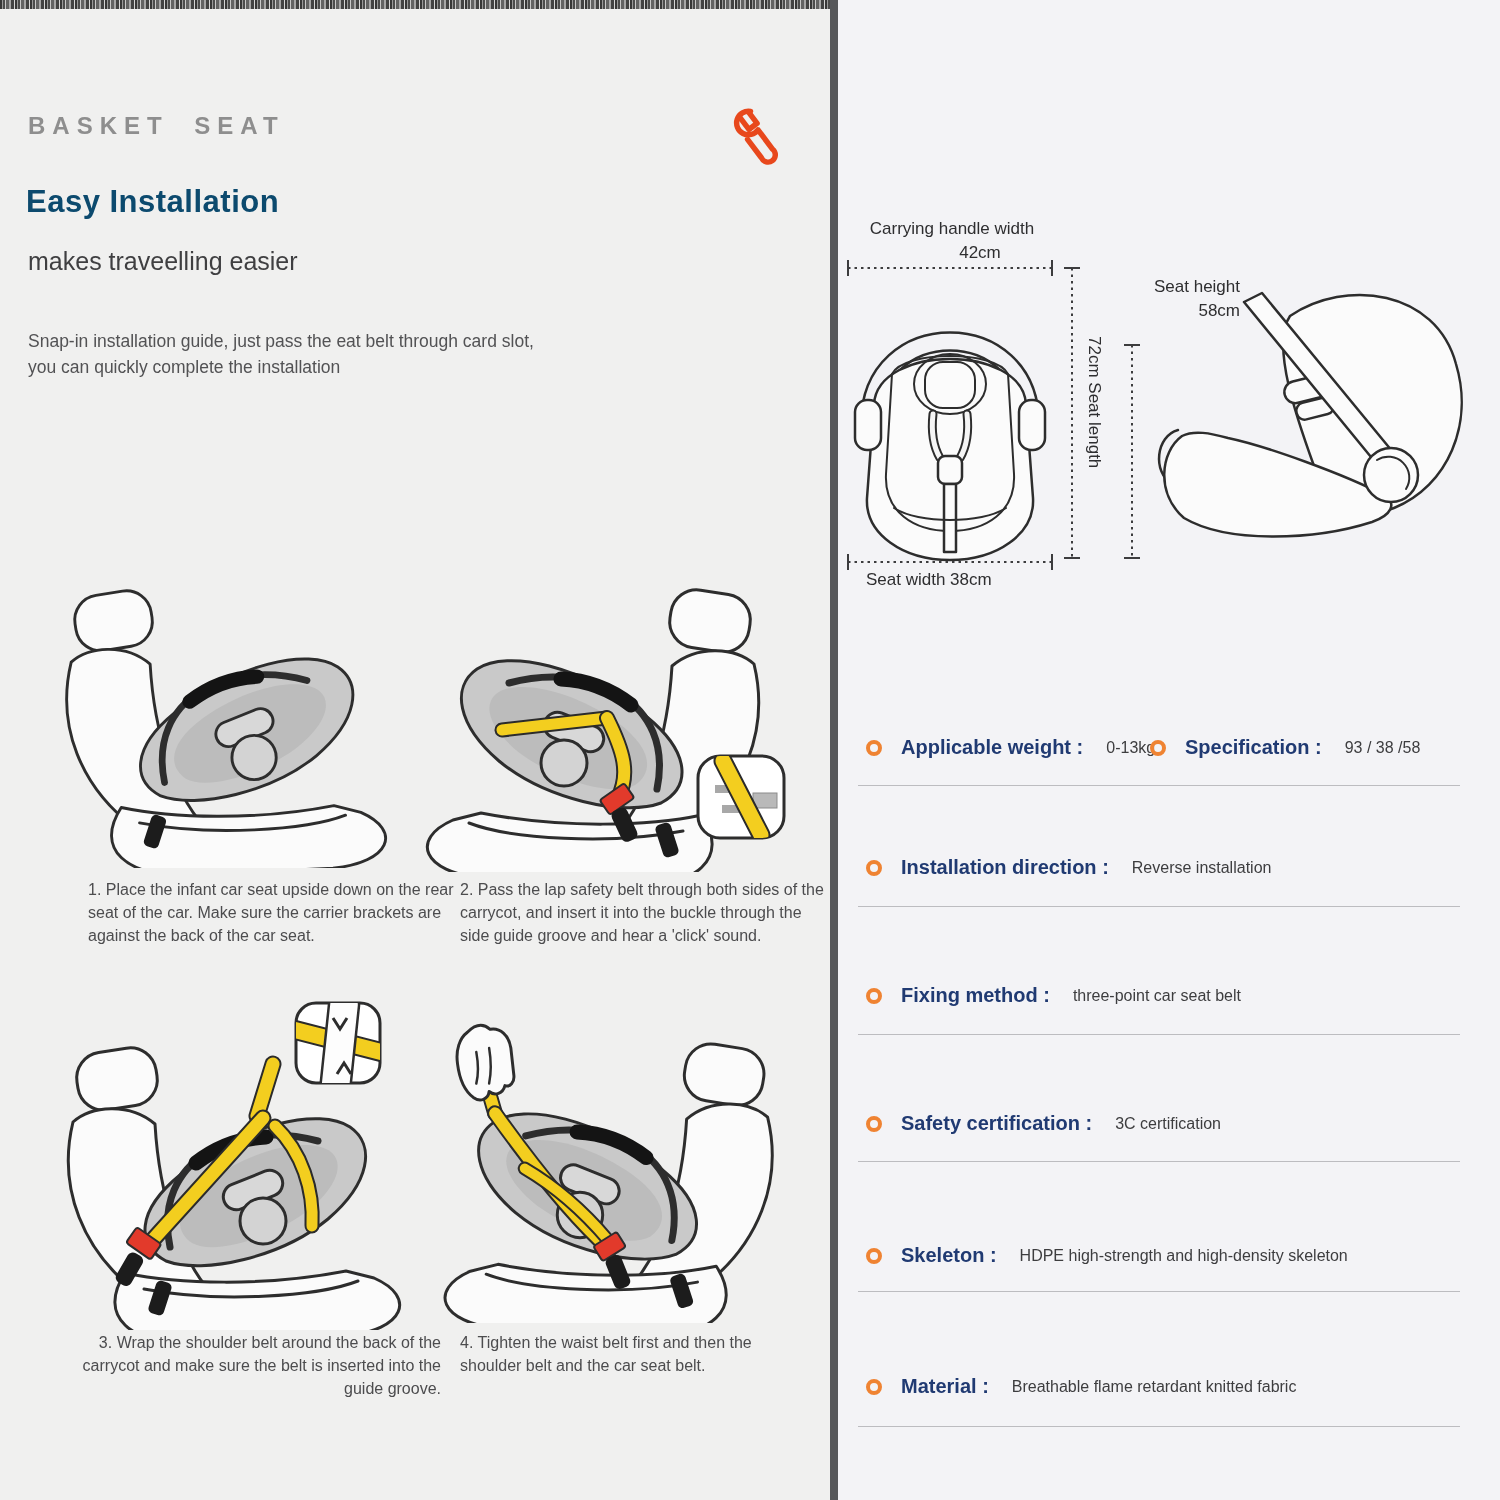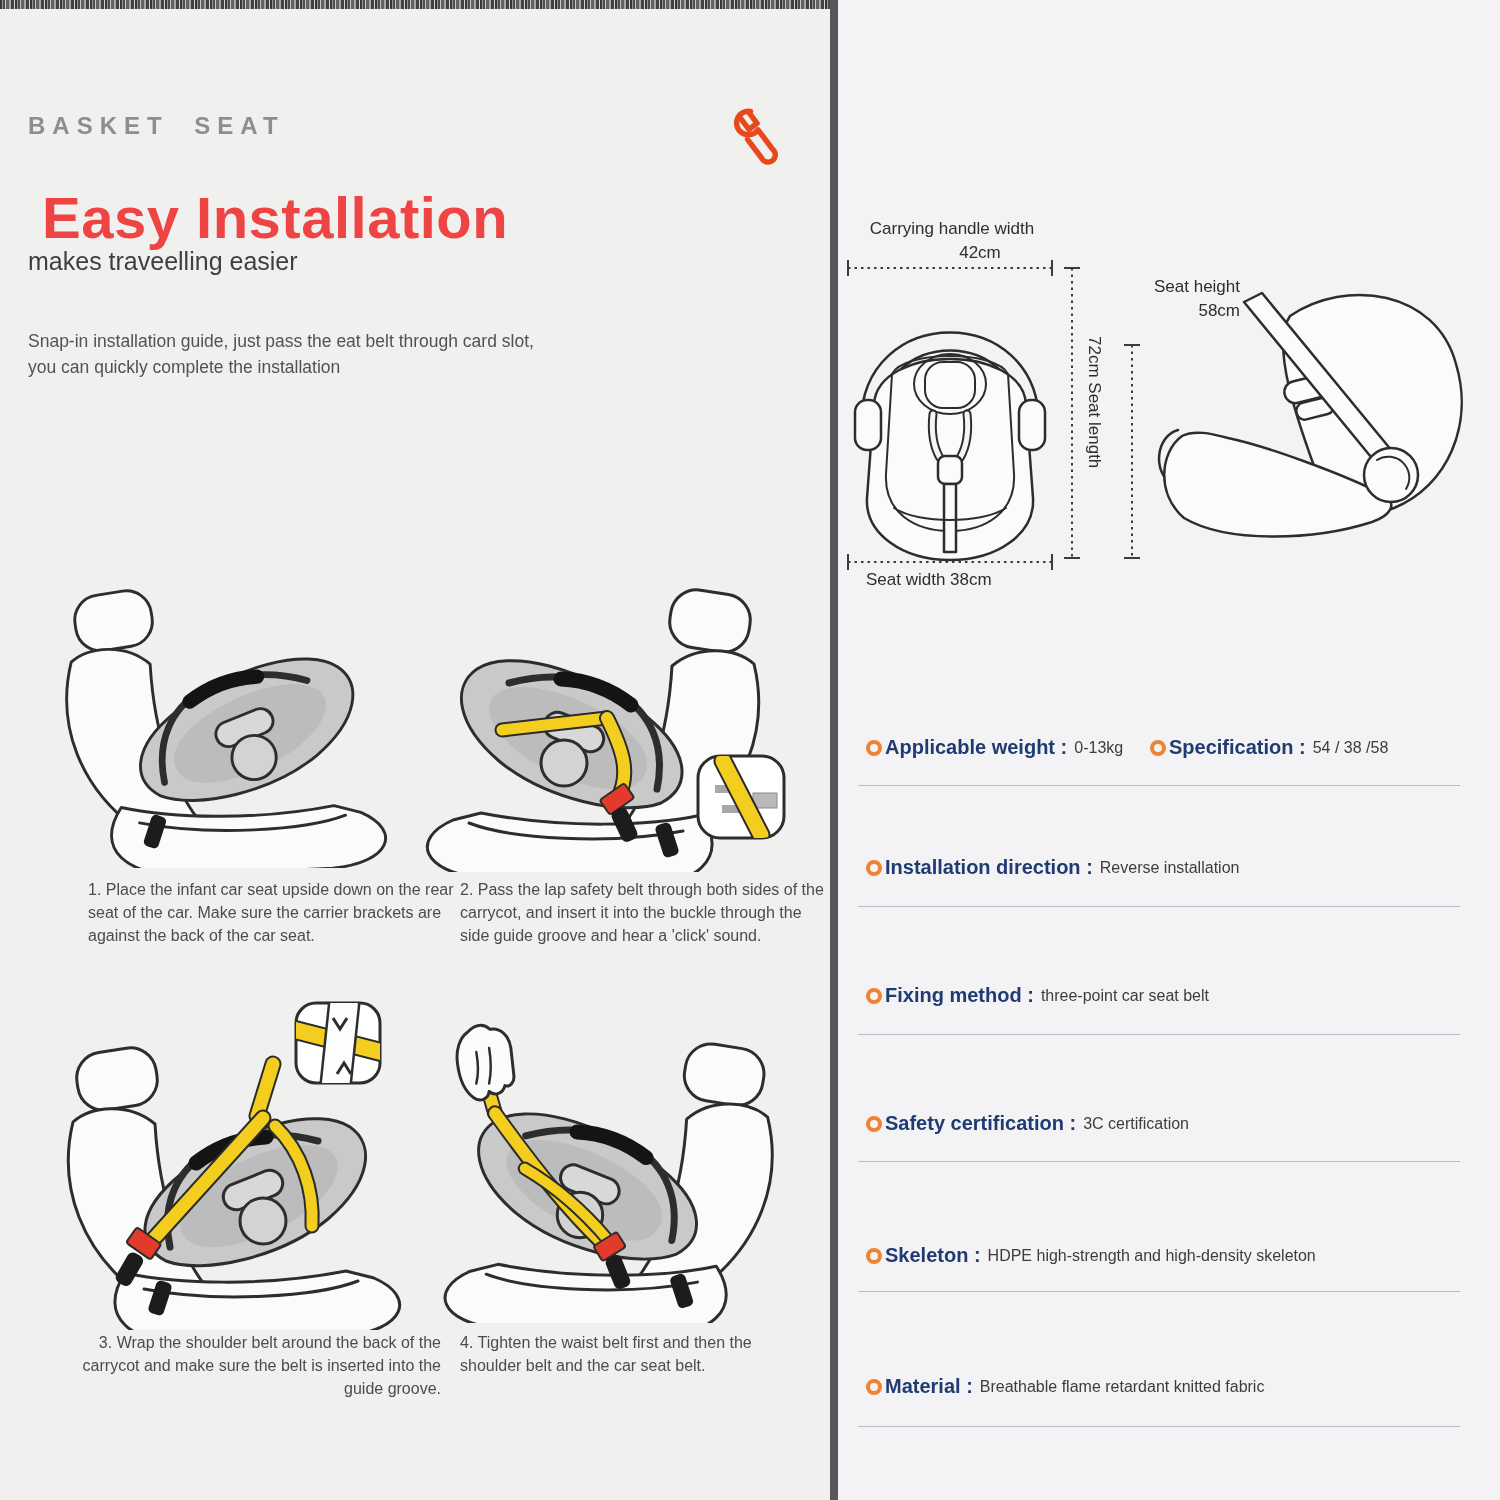--- a/index.html
+++ b/index.html
@@ -12,21 +12,21 @@
   #panel-divider{left:830px;top:0;width:8px;height:1500px;background:#56575a;}
   #right-panel{left:838px;top:0;width:662px;height:1500px;background:#f3f3f6;}
 
   #top-noise-strip{left:0;top:0;width:830px;height:9px;opacity:.85;
     background:
 ateral repeating-linear-gradient(90deg,#161616 0 2px,#8a8a8a 2px 3px,#2e2e2e 3px 5px,#c2c2c2 5px 6px,#4a4a4a 6px 9px,#9a9a9a 9px 11px,#242424 11px 14px,#d0d0d0 14px 15px);
     background:repeating-linear-gradient(90deg,#161616 0 2px,#8a8a8a 2px 3px,#2e2e2e 3px 5px,#c2c2c2 5px 6px,#4a4a4a 6px 9px,#9a9a9a 9px 11px,#242424 11px 14px,#d0d0d0 14px 15px);}
 
   
   #brand{left:28px;top:112px;font-size:24px;font-weight:700;letter-spacing:7px;word-spacing:12px;color:#8e8e8e;}
-  #page-title{left:42px;top:184px;font-size:58px;font-weight:800;color:#ef4444;letter-spacing:.5px;}
+  #page-title{left:26px;top:184px;font-size:31px;font-weight:800;color:#0c4a6e;letter-spacing:.5px;}
   #page-subtitle{left:28px;top:247px;font-size:25px;font-weight:500;color:#3f3f41;}
   #page-desc{left:28px;top:328px;width:620px;font-size:17.5px;line-height:1.5;color:#525254;white-space:pre-line;}
   #wrench{left:728px;top:108px;width:58px;height:58px;}
 
   
   .caption{font-size:16px;line-height:1.45;color:#4c4c4e;}
   #cap1{left:56px;top:878px;width:382px;margin-left:32px;}
   #cap2{left:460px;top:878px;width:368px;}
   #cap3{left:56px;top:1331px;width:385px;text-align:right;}
   #cap4{left:460px;top:1331px;width:330px;}
@@ -34,21 +34,21 @@
   
   .dimtxt{font-size:17px;color:#2e2e30;}
   #lbl-handle{left:852px;top:219px;width:200px;text-align:center;}
   #val-handle{left:900px;top:243px;width:160px;text-align:center;}
   #lbl-seatlen{left:1104px;top:336px;transform:rotate(90deg);transform-origin:0 0;white-space:nowrap;}
   #lbl-seath{left:1095px;top:277px;width:145px;text-align:right;}
   #val-seath{left:1095px;top:301px;width:145px;text-align:right;}
   #lbl-seatw{left:866px;top:570px;}
 
   
-  .spec-item{display:flex;align-items:center;gap:3px;white-space:nowrap;}
+  .spec-item{display:flex;align-items:center;gap:19px;white-space:nowrap;}
   .spec-ring{flex:0 0 auto;width:8px;height:8px;border:4px solid #ef8332;border-radius:50%;background:transparent;}
   .spec-label{font-size:20px;font-weight:700;color:#203a72;}
   .spec-value{font-size:16px;color:#3d3d3f;margin-left:4px;}
   .spec-divider{left:858px;width:602px;height:1px;background:#bcbcc0;}
 
   
   .ln{fill:#fbfbfb;stroke:#2d2d2d;stroke-width:3;stroke-linejoin:round;stroke-linecap:round;}
   .lnn{fill:none;stroke:#2d2d2d;stroke-width:3;stroke-linejoin:round;stroke-linecap:round;}
   .gray{fill:#c9c9c9;}
   .bu{fill:none;stroke:#2b2b2b;stroke-linecap:round;}
@@ -228,21 +228,21 @@
   <div class="abs dimtxt" id="lbl-seatw">Seat width 38cm</div>
 
   <div class="abs spec-item" style="left:866px;top:736px">
     <span class="spec-ring"></span>
     <span class="spec-label">Applicable weight :</span>
     <span class="spec-value">0-13kg</span>
   </div>
   <div class="abs spec-item" style="left:1150px;top:736px">
     <span class="spec-ring"></span>
     <span class="spec-label">Specification :</span>
-    <span class="spec-value">54 / 38 /58</span>
+    <span class="spec-value">93 / 38 /58</span>
   </div>
   <div class="abs spec-divider" style="top:785px"></div>
 
   <div class="abs spec-item" style="left:866px;top:856px">
     <span class="spec-ring"></span>
     <span class="spec-label">Installation direction :</span>
     <span class="spec-value">Reverse installation</span>
   </div>
   <div class="abs spec-divider" style="top:906px"></div>
 

